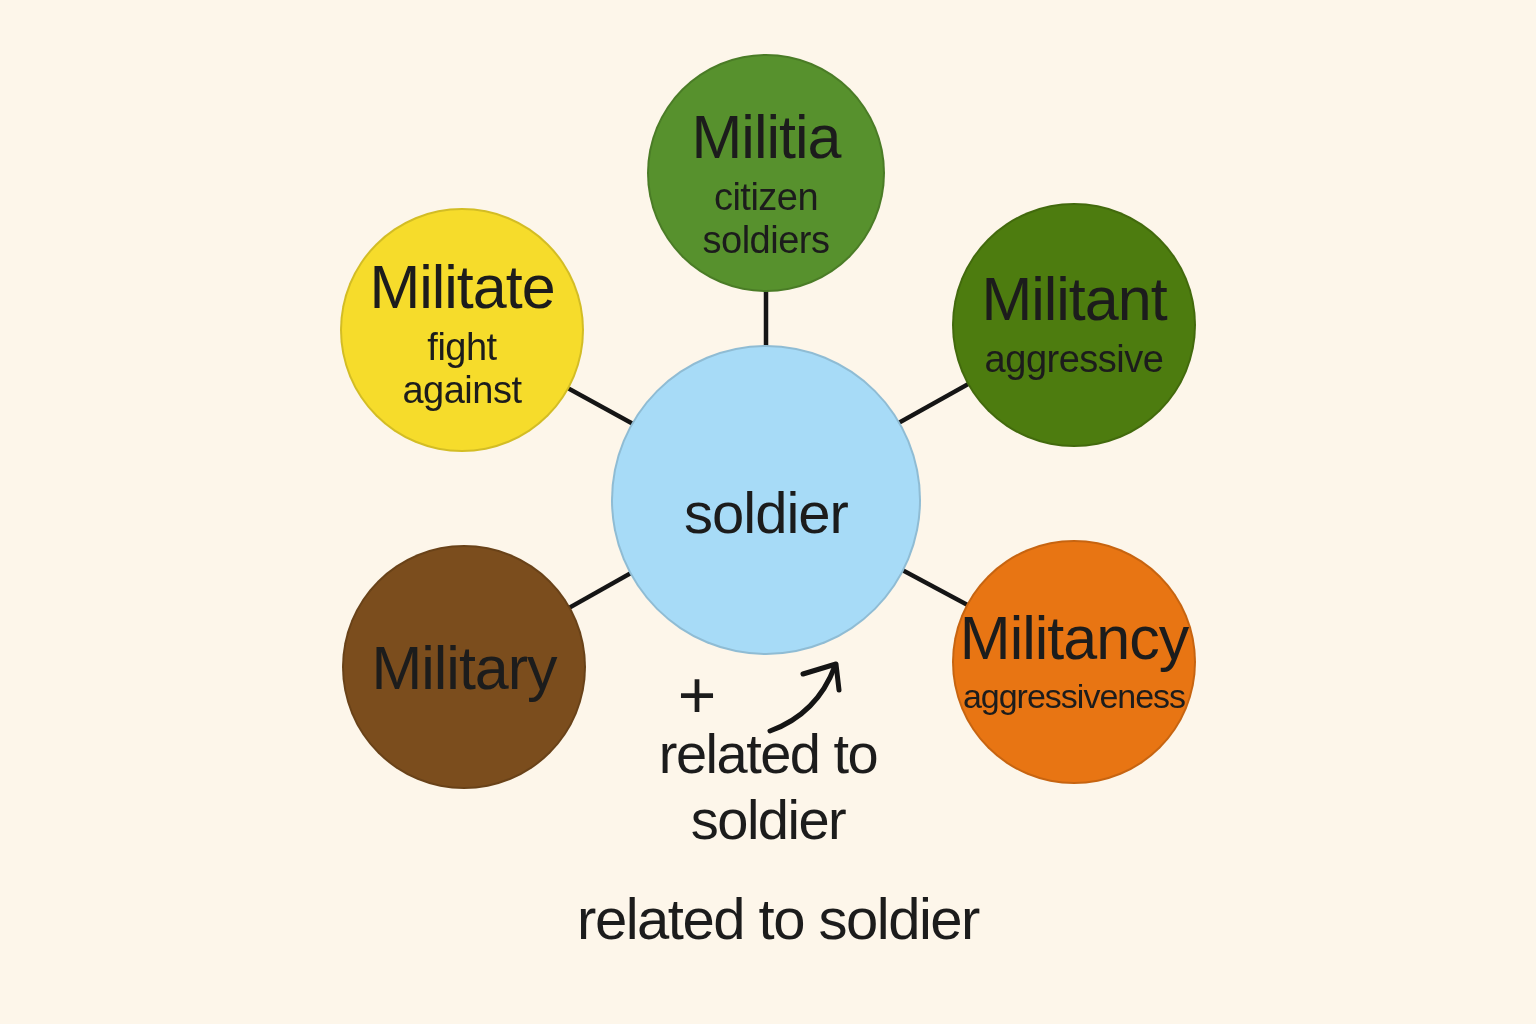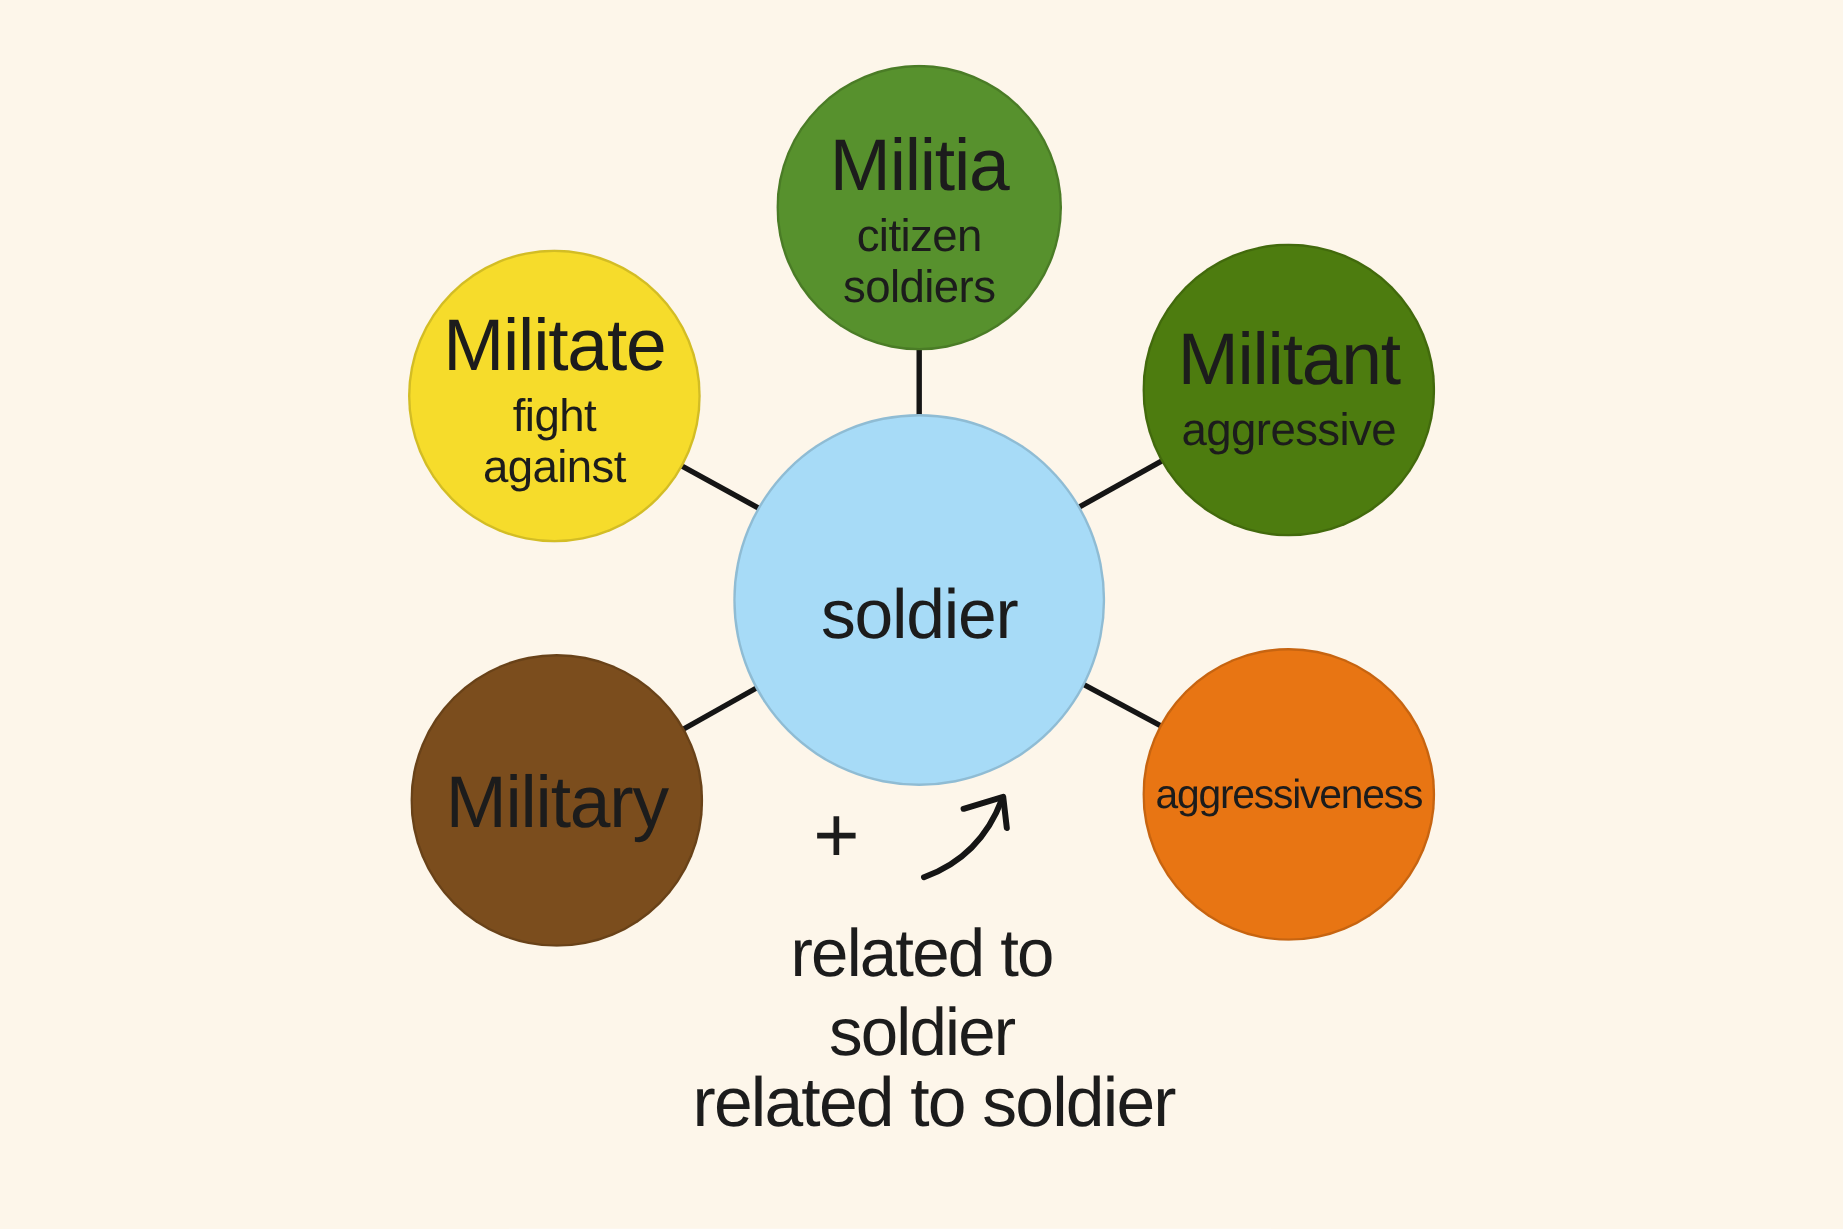--- a/index.html
+++ b/index.html
@@ -80,21 +80,21 @@
   .annotation-label {
     position: absolute;
     left: 593px; top: 726px;
     width: 350px;
     text-align: center;
     font-size: 56px;
     letter-spacing: -1.5px;
     line-height: 1.0;
     z-index: 2;
   }
-  .annotation-label span { display: block; margin-top: 40px; }
+  .annotation-label span { display: block; }
   .annotation-label span + span { margin-top: 10px; }
   .caption {
     position: absolute;
     left: 528px; top: 890px;
     width: 500px;
     text-align: center;
     font-size: 58px;
     letter-spacing: -1.5px;
     line-height: 1.0;
     z-index: 2;
@@ -144,20 +144,21 @@
     <div class="node-meaning">
       <span>aggressive</span>
     </div>
   </div>
 
   <div class="circle" id="node-military" style="background: rgb(123, 77, 29);">
     <div class="node-term">Military</div>
   </div>
 
   <div class="circle" id="node-militancy" style="background: rgb(232, 117, 19);">
+    <div class="node-term">Militancy</div>
     <div class="node-meaning meaning-long">
       <span>aggressiveness</span>
     </div>
   </div>
 
   <div class="plus-glyph">+</div>
   <div class="annotation-label">
     <span>related to</span>
     <span>soldier</span>
   </div>

